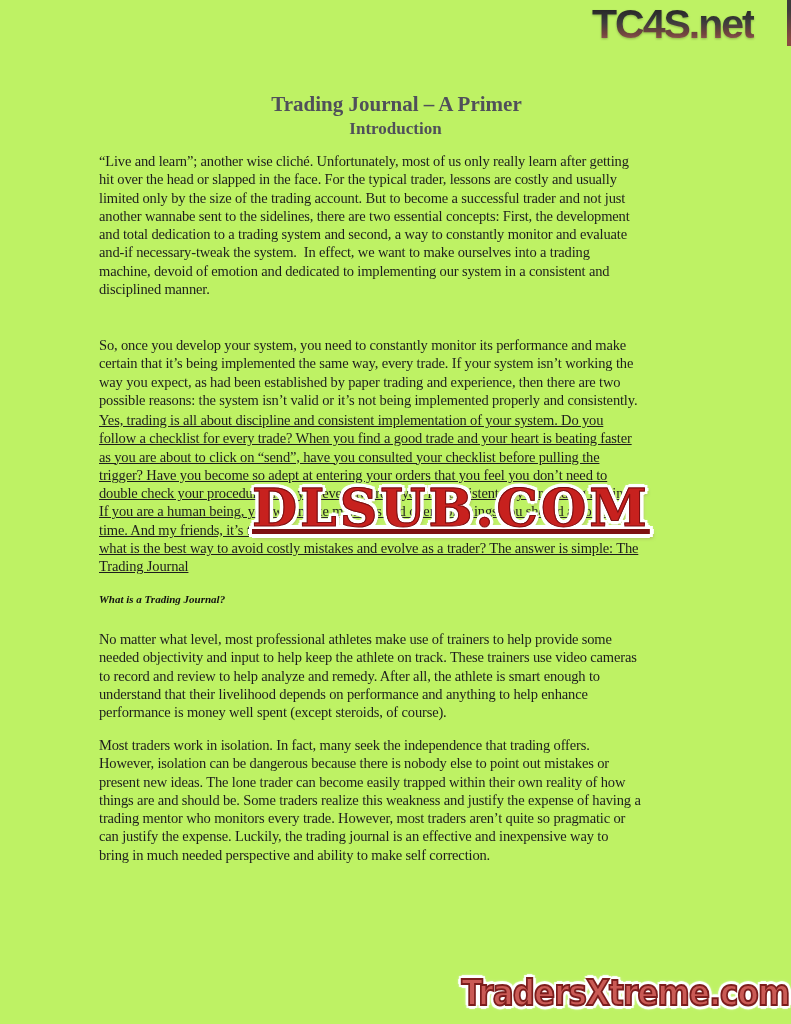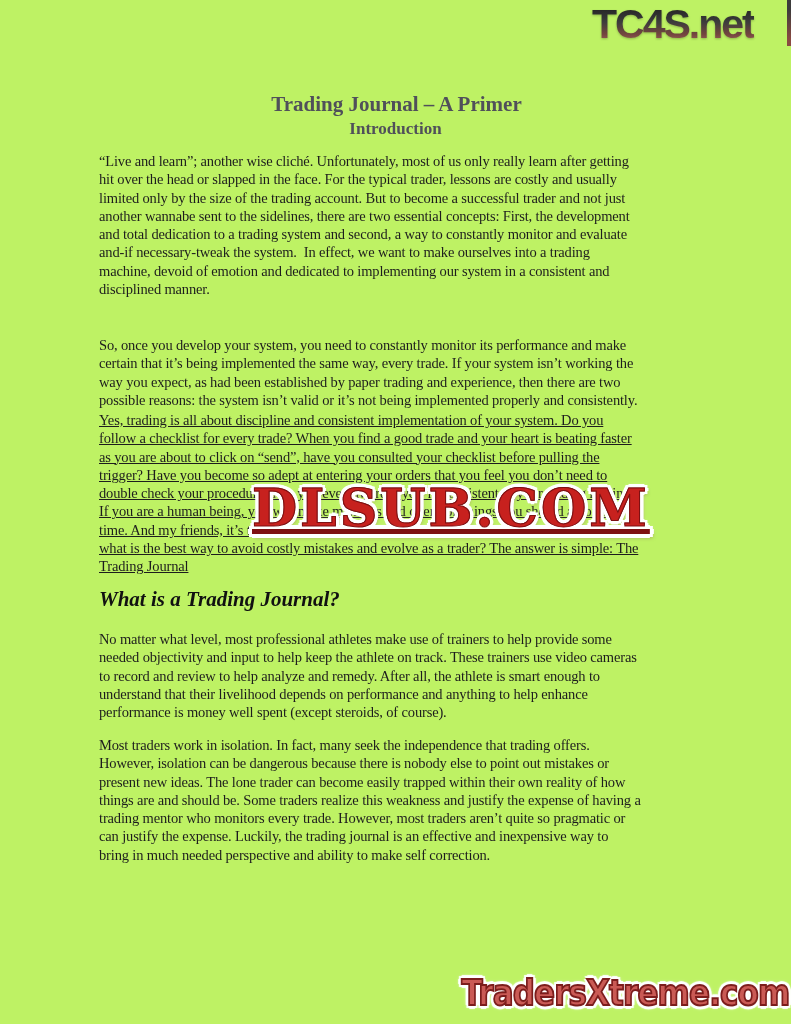--- a/index.html
+++ b/index.html
@@ -39,21 +39,21 @@
     font-size:14.5px;line-height:18.3px;letter-spacing:-0.15px;
     color:#1d1d1d;white-space:pre;text-align:left;
   }
   .p1{top:152px;}
   .p2{top:336px;}
   .p3{top:411px;text-decoration:underline;}
   .p4{top:630px;}
   .p5{top:736px;}
   .section-heading{
     position:absolute;left:99px;top:588px;
-    font-weight:bold;font-style:italic;font-size:21px;line-height:22px;
+    font-weight:bold;font-style:italic;font-size:11px;line-height:22px;
     color:#111111;white-space:nowrap;text-align:right;
   }
   
   .stamp{
     position:absolute;left:252px;top:488px;
     font-family:"DejaVu Serif",serif;
     font-weight:bold;font-size:52px;line-height:40px;letter-spacing:3px;
     color:#c7211e;
     -webkit-text-stroke:1px #7e1012;
     text-shadow:

